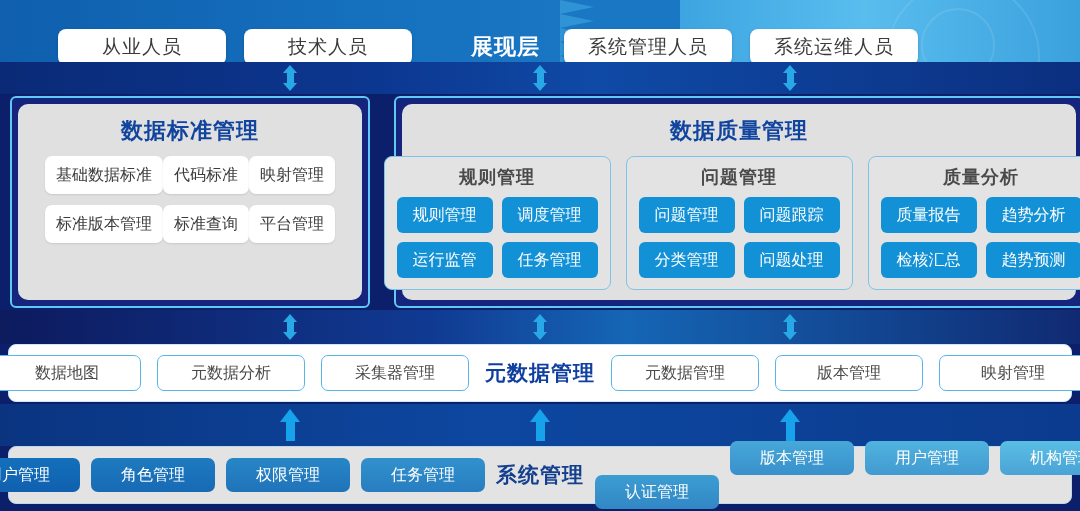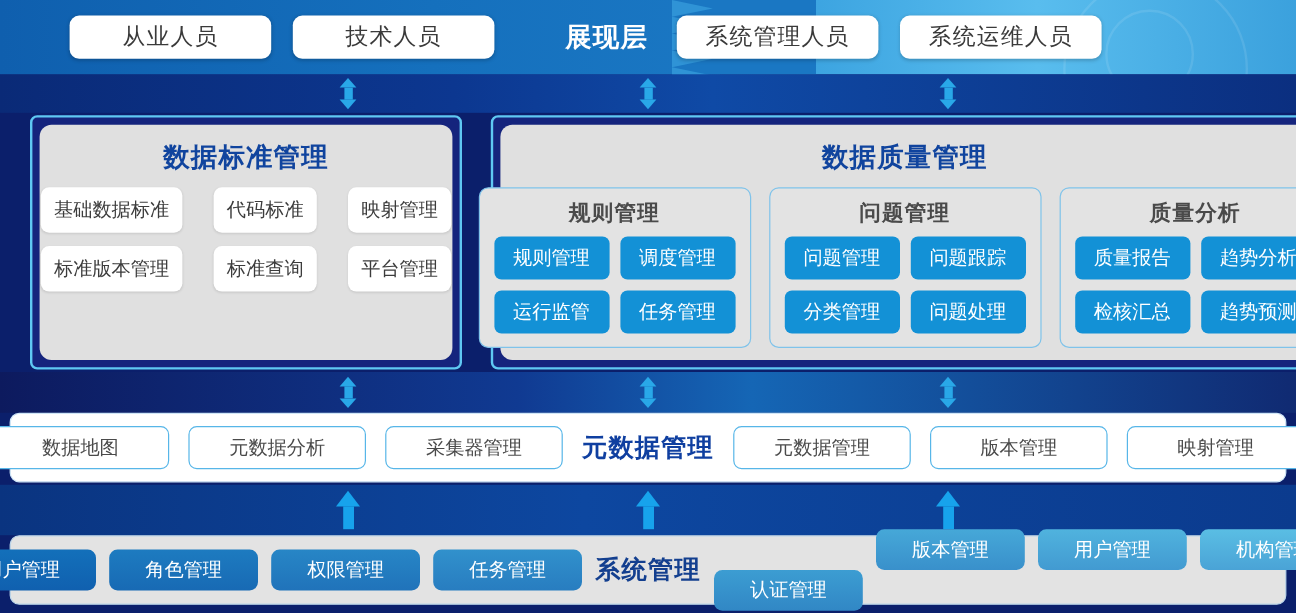--- a/index.html
+++ b/index.html
@@ -34,21 +34,21 @@
   }
   .hdr-deco{
     position:absolute;right:40px;top:-20px;width:150px;height:150px;
     border-radius:50%;border:2px solid rgba(255,255,255,.10);
   }
   .hdr-deco2{
     position:absolute;right:85px;top:8px;width:70px;height:70px;
     border-radius:50%;border:2px solid rgba(255,255,255,.10);
   }
   .hdr-row{
-    position:absolute;left:0;top:0;width:1080px;height:62px;
+    position:absolute;left:0;top:16px;width:1080px;height:62px;
     display:flex;align-items:center;gap:18px;padding:0 58px;box-sizing:border-box;text-align:right;
   }
   .hdr-chip{
     background:#ffffff;border-radius:8px;height:36px;min-width:168px;
     display:flex;align-items:center;justify-content:center;
     color:#3a3a3a;font-size:19px;letter-spacing:1px;
     box-shadow:0 1px 3px rgba(0,0,0,.18);
   }
   .hdr-title{
     color:#ffffff;font-size:22px;font-weight:bold;letter-spacing:1px;
@@ -67,34 +67,34 @@
   .ar.dbl .up{width:0;height:0;border-left:7px solid transparent;border-right:7px solid transparent;border-bottom:8px solid #29a8e8;margin:0 auto;}
   .ar.dbl .bar{width:7px;background:#29a8e8;margin:0 auto;}
   .ar.dbl .dn{width:0;height:0;border-left:7px solid transparent;border-right:7px solid transparent;border-top:8px solid #29a8e8;margin:0 auto;}
   
   .ar.up1 .head{width:0;height:0;border-left:10px solid transparent;border-right:10px solid transparent;border-bottom:13px solid #17a3ec;margin:0 auto;}
   .ar.up1 .stem{width:9px;background:#17a3ec;margin:0 auto;}
 
   
   .frame{
     position:absolute;border:2px solid #5fc8f3;border-radius:6px;
-    background:#15247d;box-sizing:border-box;padding:6px;margin-left:15px;
+    background:#15247d;box-sizing:border-box;padding:6px;
   }
   .panel{
     width:100%;height:100%;background:#e0e0e0;border-radius:10px;
     box-sizing:border-box;padding:8px 14px 10px;
   }
   .panel-title{
     text-align:center;color:#10449e;font-size:22px;font-weight:bold;
     letter-spacing:1px;margin:4px 0 10px;
   }
 
   
   .pill-grid{display:flex;flex-direction:column;gap:11px;align-items:center;}
-  .pill-row{display:flex;gap:26px;justify-content:center;}
+  .pill-row{display:flex;gap:0;justify-content:center;}
   .pill{
     background:#fff;border-radius:7px;height:38px;
     display:flex;align-items:center;justify-content:center;
     color:#3c3c3c;font-size:16px;padding:0 11px;white-space:nowrap;
     box-shadow:0 1px 2px rgba(0,0,0,.10);
   }
 
   
   .subcards{display:flex;gap:15px;justify-content:center;}
   .subcard{

